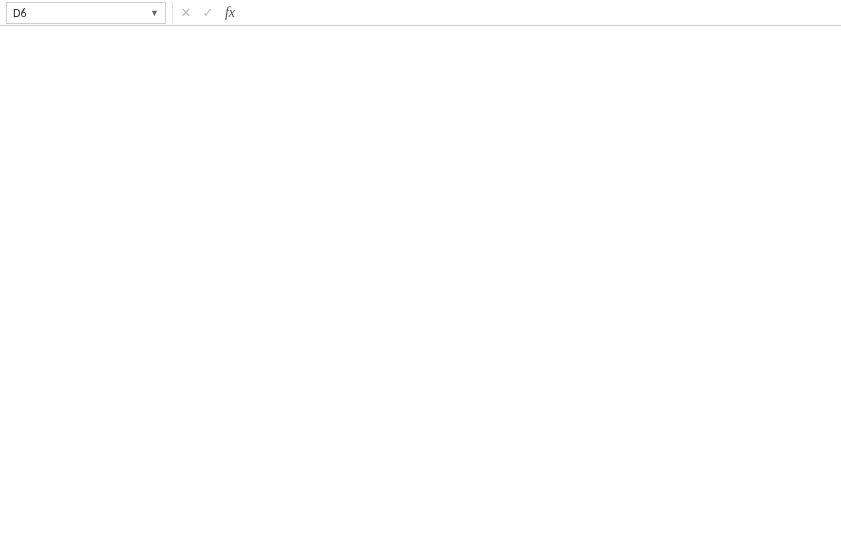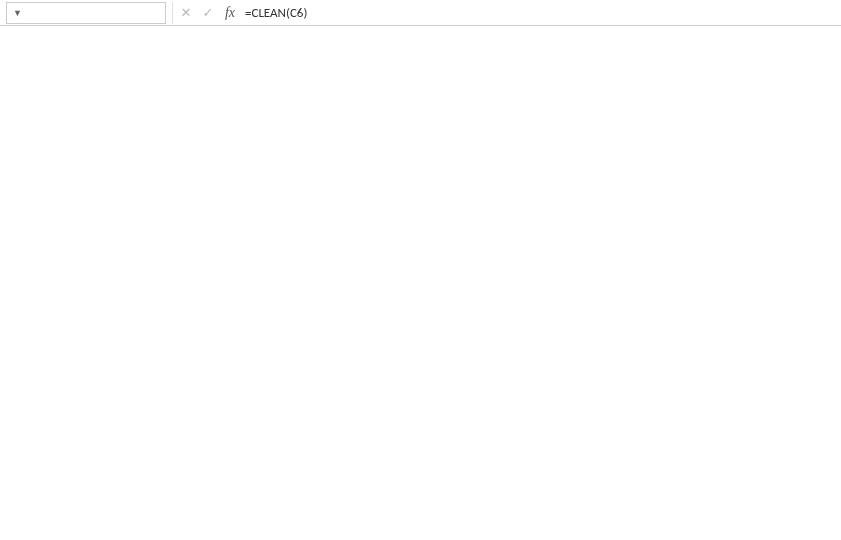--- a/index.html
+++ b/index.html
@@ -55,29 +55,29 @@
     
     .r70 { height: 70px; }
     .r71 { height: 71px; }
     .r47 { height: 47px; }
   </style>
 </head>
 <body>
 
 <div class="formula-bar">
   <div class="name-box">
+    <span class="name-box-text">D6</span>
     <span class="name-box-dd">▼</span>
   </div>
   <div class="fb-sep"></div>
   <div class="fb-icons">
     <span class="fb-icon">✕</span>
     <span class="fb-icon">✓</span>
     <span class="fb-icon fx-icon">fx</span>
   </div>
-  <div class="formula-input">=CLEAN(C6)</div>
 </div>
 
 <div class="grid-wrap">
   <div class="corner"></div>
   <div class="col-headers" id="col-headers">
       <div class="col-h" style="width: 30px;">A</div>
       <div class="col-h" style="width: 30px;">B</div>
       <div class="col-h" style="width: 135px;">C</div>
       <div class="col-h" style="width: 220px;">D</div>
       <div class="col-h" style="width: 60px;">E</div>

